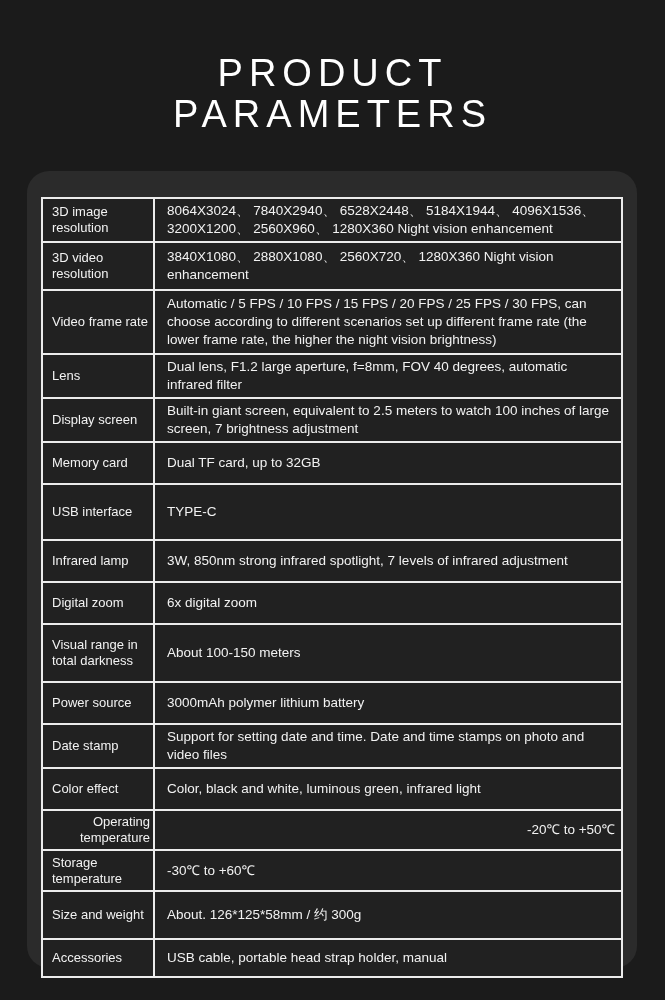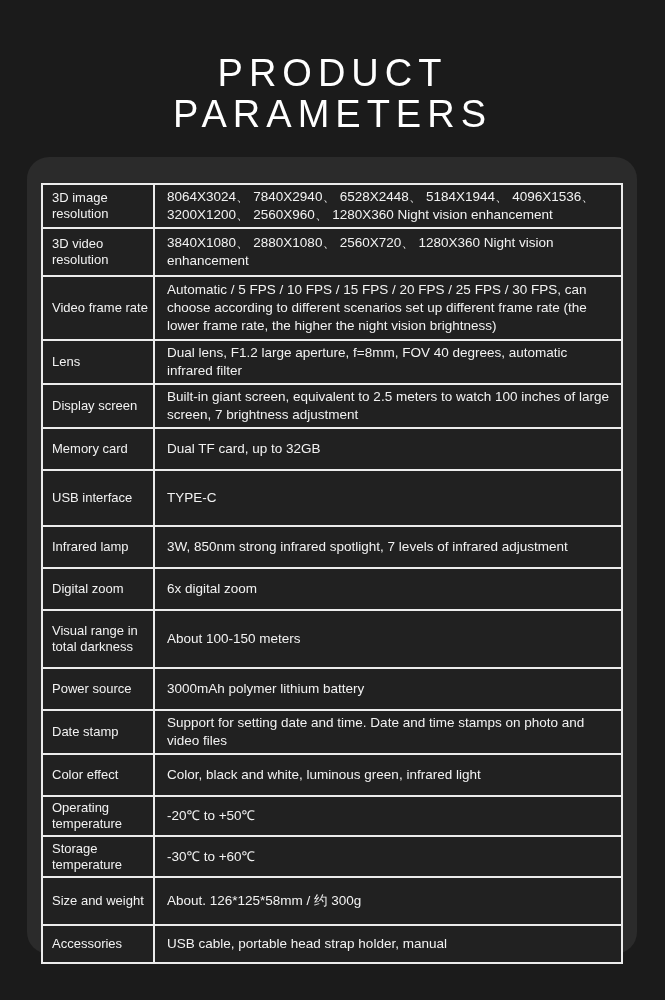--- a/index.html
+++ b/index.html
@@ -8,21 +8,21 @@
     background:#1b1b1b;
     font-family:"Liberation Sans", sans-serif;
     position:relative; overflow:hidden;
   }
   .title {
     position:absolute; top:53px; left:0; width:100%;
     text-align:center; color:#ffffff;
     font-weight:normal; font-size:38px; letter-spacing:6px; line-height:41px;
   }
   .panel {
-    position:absolute; left:27px; top:157px;
+    position:absolute; left:27px; top:171px;
     width:610px; height:797px;
     background:#2b2b2b; border-radius:22px;
     box-sizing:border-box; padding:26px 14px;
   }
   table.spec {
     width:582px; border-collapse:collapse; table-layout:fixed;
   }
   table.spec td {
     border:2px solid #ececec;
     background:#212121; color:#f2f2f2;
@@ -38,21 +38,21 @@
   }
   table.spec tr { height:42px; }
   table.spec tr:nth-child(1)  { height:42px; }
   table.spec tr:nth-child(2)  { height:48px; }
   table.spec tr:nth-child(3)  { height:64px; }
   table.spec tr:nth-child(4)  { height:41px; }
   table.spec tr:nth-child(5)  { height:41px; }
   table.spec tr:nth-child(7)  { height:56px; }
   table.spec tr:nth-child(10) { height:58px; }
   table.spec tr:nth-child(12) { height:42px;margin-top:48px; }
-  table.spec tr:nth-child(14) { height:28px; }
+  table.spec tr:nth-child(14) { height:28px;text-align:right; }
   table.spec tr:nth-child(15) { height:41px; }
   table.spec tr:nth-child(16) { height:48px;border-radius:11px; }
   table.spec tr:nth-child(17) { height:38px; }
 </style>
 </head>
 <body>
 
 <div class="title">
   <div>PRODUCT</div>
   <div>PARAMETERS</div>

